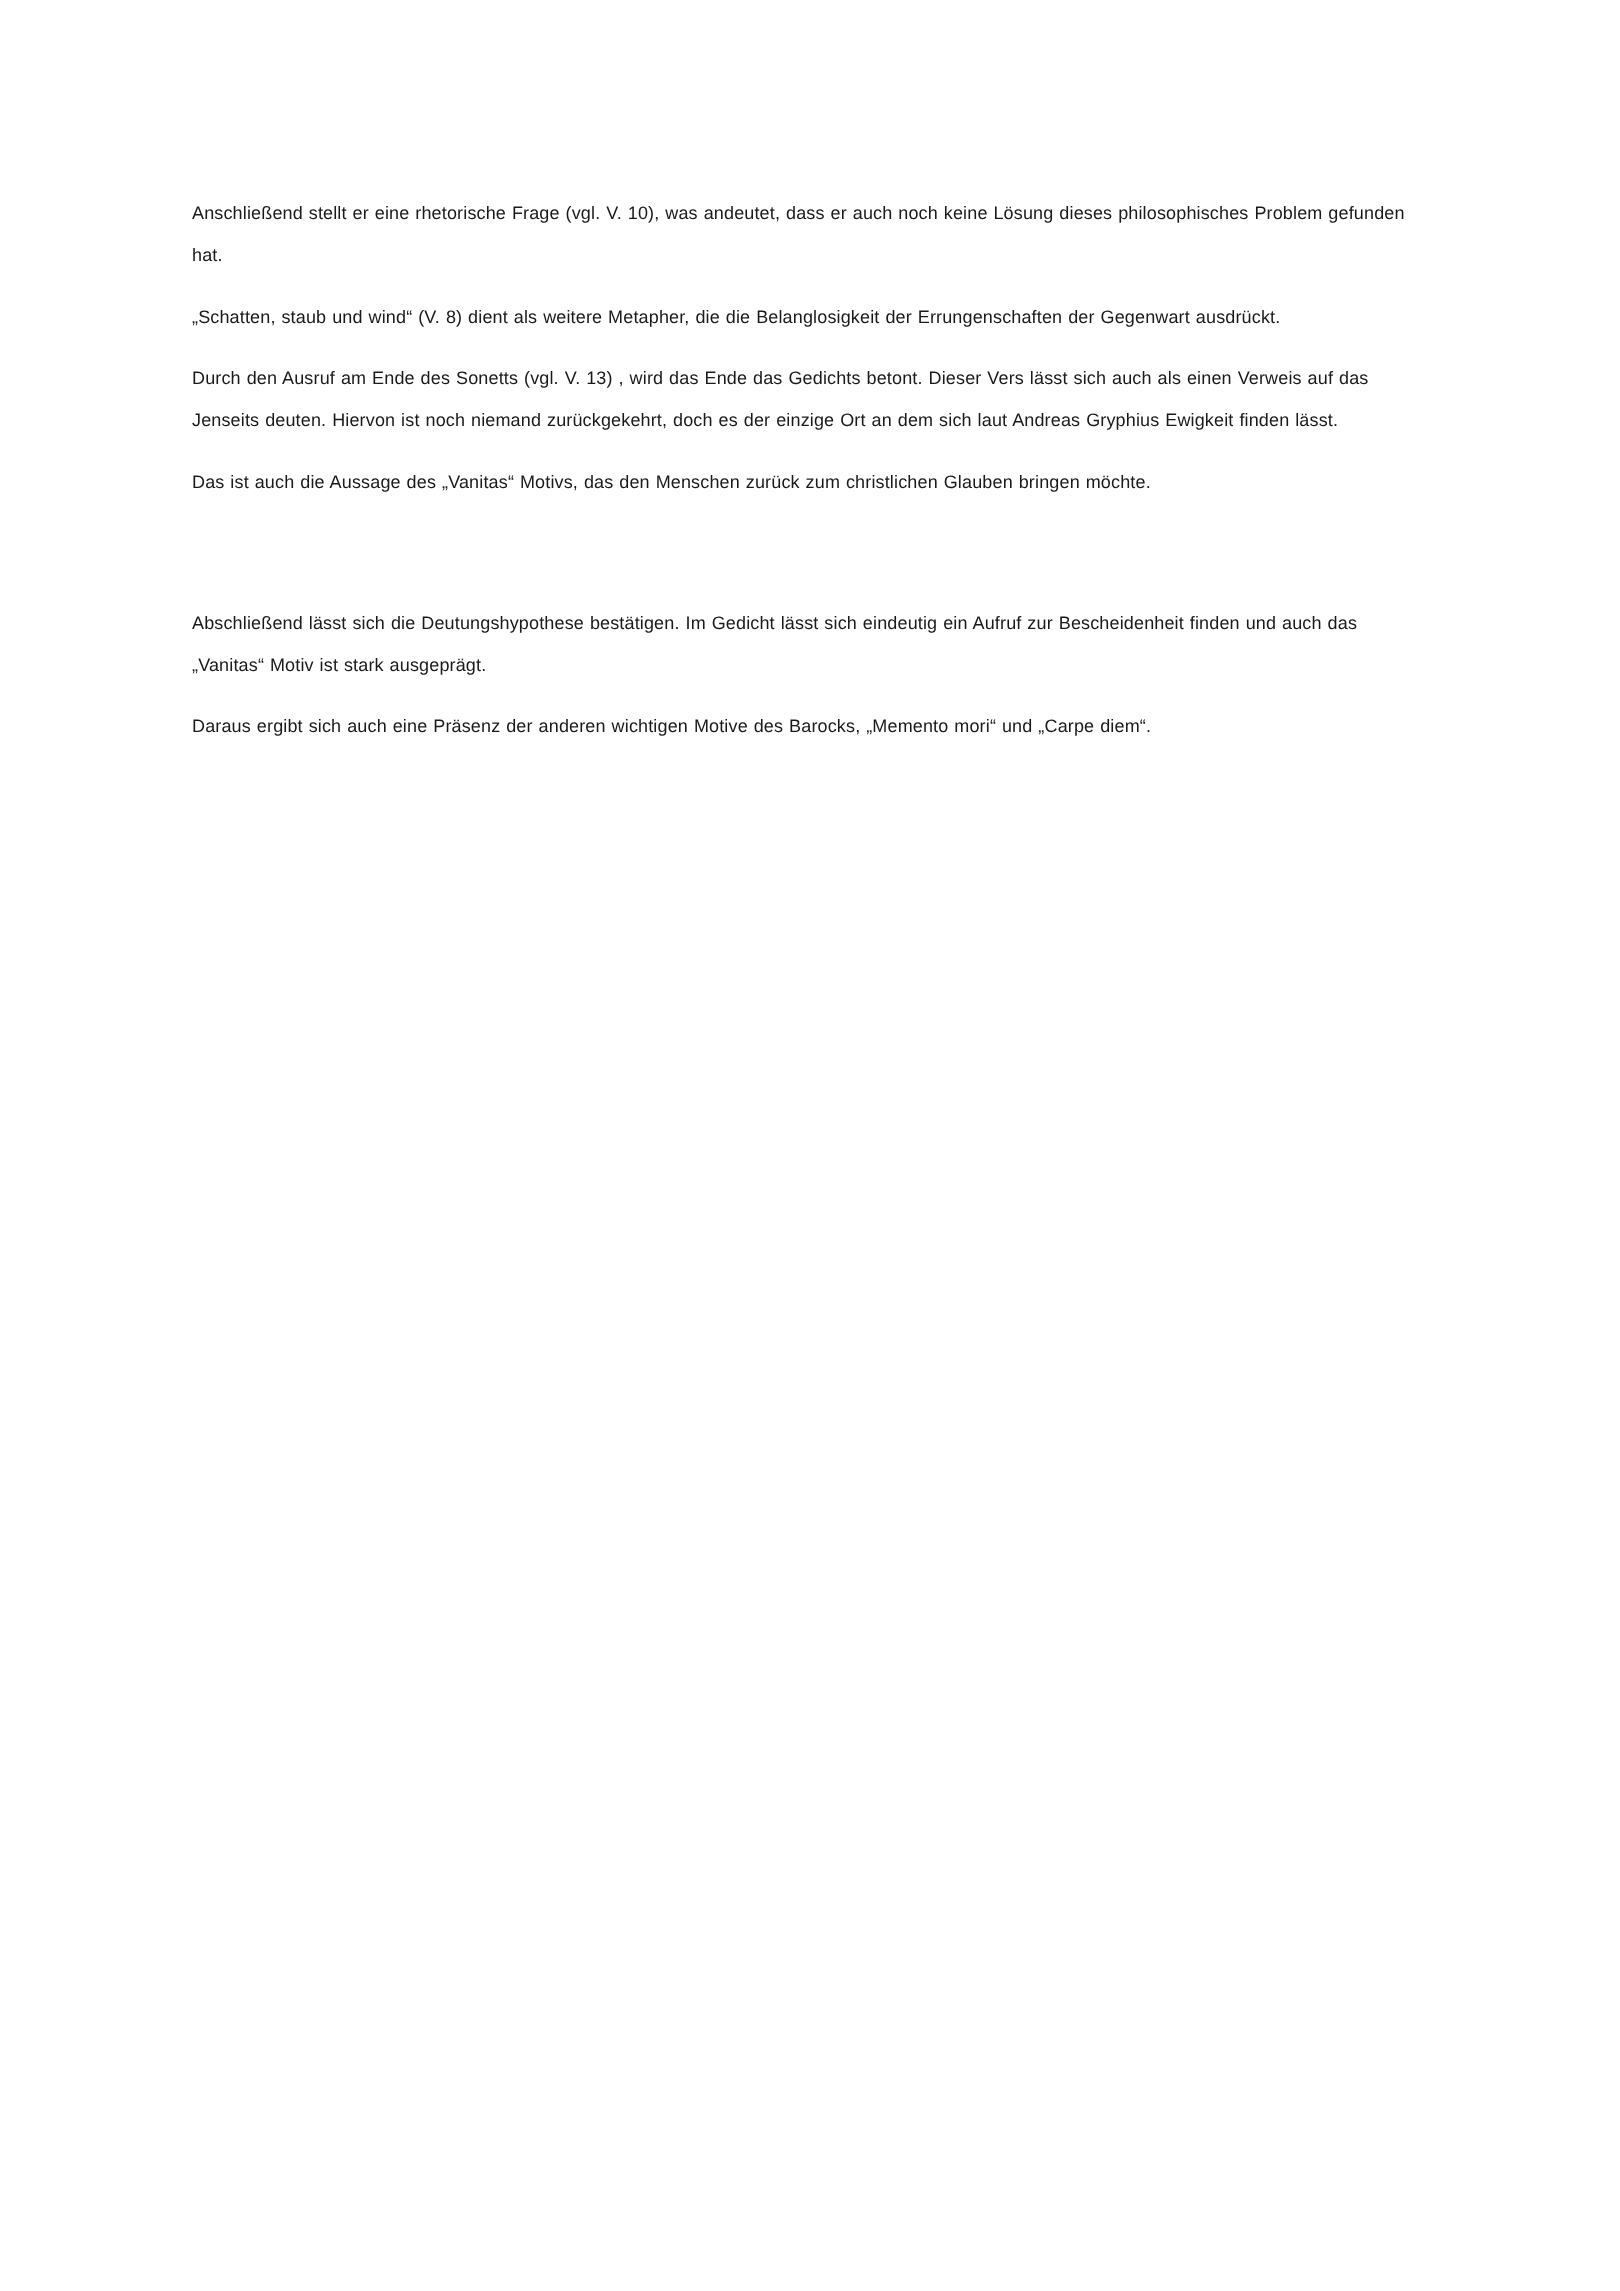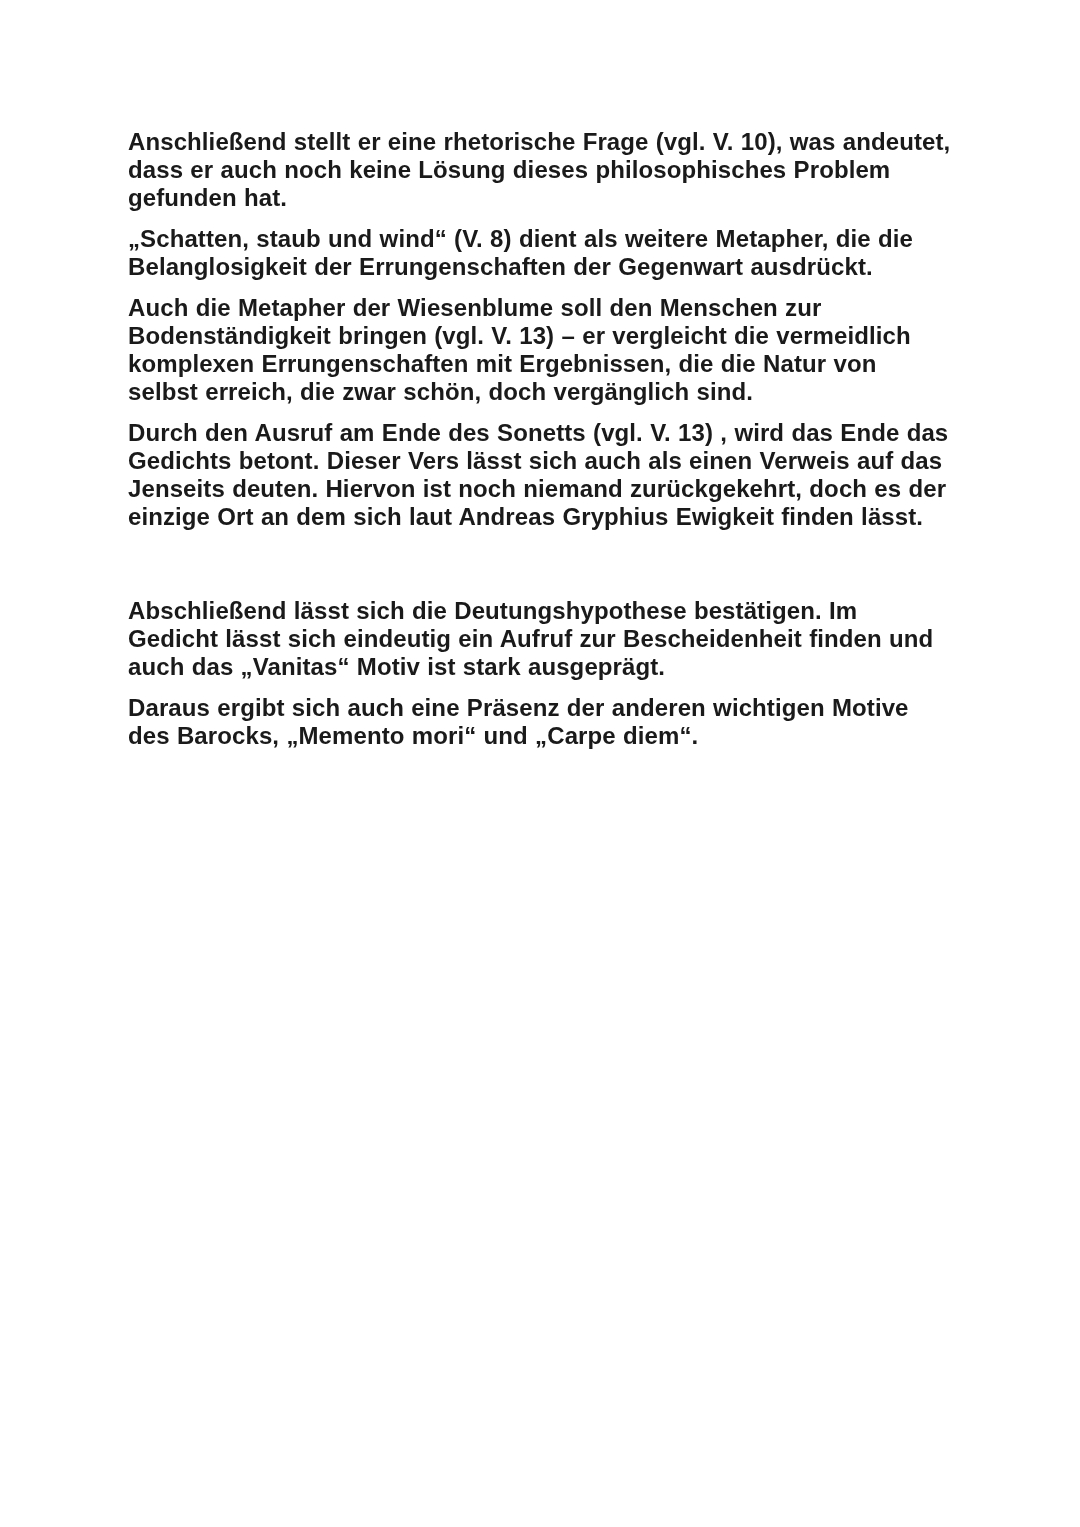--- a/index.html
+++ b/index.html
@@ -17,37 +17,36 @@
   }
   .text-block {
     position: absolute;
     top: 128px;
     left: 128px;
     width: 824px;
     color: #1a1a1a;
   }
   .para {
     margin: 0 0 13px 0;
-    font-size: 24px;
+    font-size: 12px;
     line-height: 28px;
     letter-spacing: 0.1px;
     word-spacing: 0.5px;
     text-align: left;
-    font-weight: bold;
   }
   
   .para.gap-before {
     margin-top: 66px;
   }
 </style>
 </head>
 <body>
 
 <div class="page">
   <div class="text-block">
     <p class="para">Anschließend stellt er eine rhetorische Frage (vgl. V. 10), was andeutet, dass er auch noch keine Lösung dieses philosophisches Problem gefunden hat.</p>
     <p class="para">„Schatten, staub und wind“ (V. 8) dient als weitere Metapher, die die Belanglosigkeit der Errungenschaften der Gegenwart ausdrückt.</p>
-    <p class="para">Auch die Metapher der Wiesenblume soll den Menschen zur Bodenständigkeit bringen (vgl. V. 13) – er vergleicht die vermeidlich komplexen Errungenschaften mit Ergebnissen, die die Natur von selbst erreich, die zwar schön, doch vergänglich sind.</p>
     <p class="para">Durch den Ausruf am Ende des Sonetts (vgl. V. 13) , wird das Ende das Gedichts betont. Dieser Vers lässt sich auch als einen Verweis auf das Jenseits deuten. Hiervon ist noch niemand zurückgekehrt, doch es der einzige Ort an dem sich laut Andreas Gryphius Ewigkeit finden lässt.</p>
+    <p class="para">Das ist auch die Aussage des „Vanitas“ Motivs, das den Menschen zurück zum christlichen Glauben bringen möchte.</p>
     <p class="para gap-before">Abschließend lässt sich die Deutungshypothese bestätigen. Im Gedicht lässt sich eindeutig ein Aufruf zur Bescheidenheit finden und auch das „Vanitas“ Motiv ist stark ausgeprägt.</p>
     <p class="para">Daraus ergibt sich auch eine Präsenz der anderen wichtigen Motive des Barocks, „Memento mori“ und „Carpe diem“.</p>
   </div>
 </div>
 
 </body></html>

